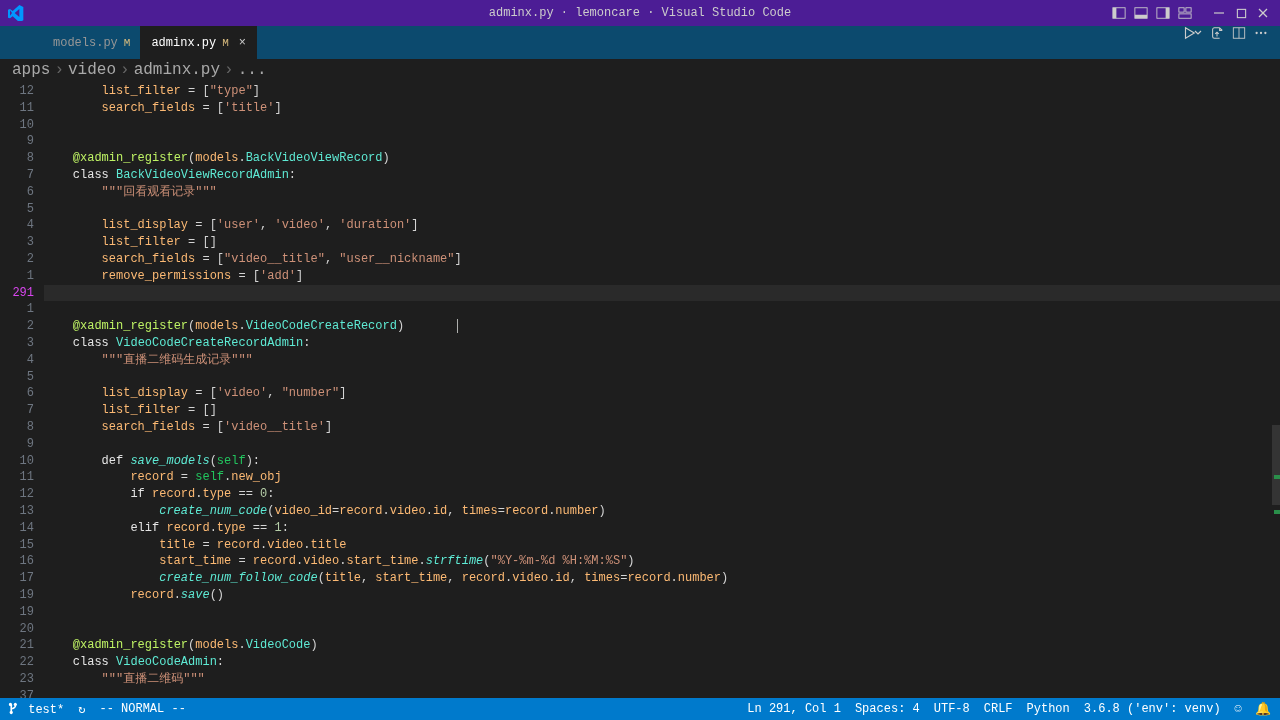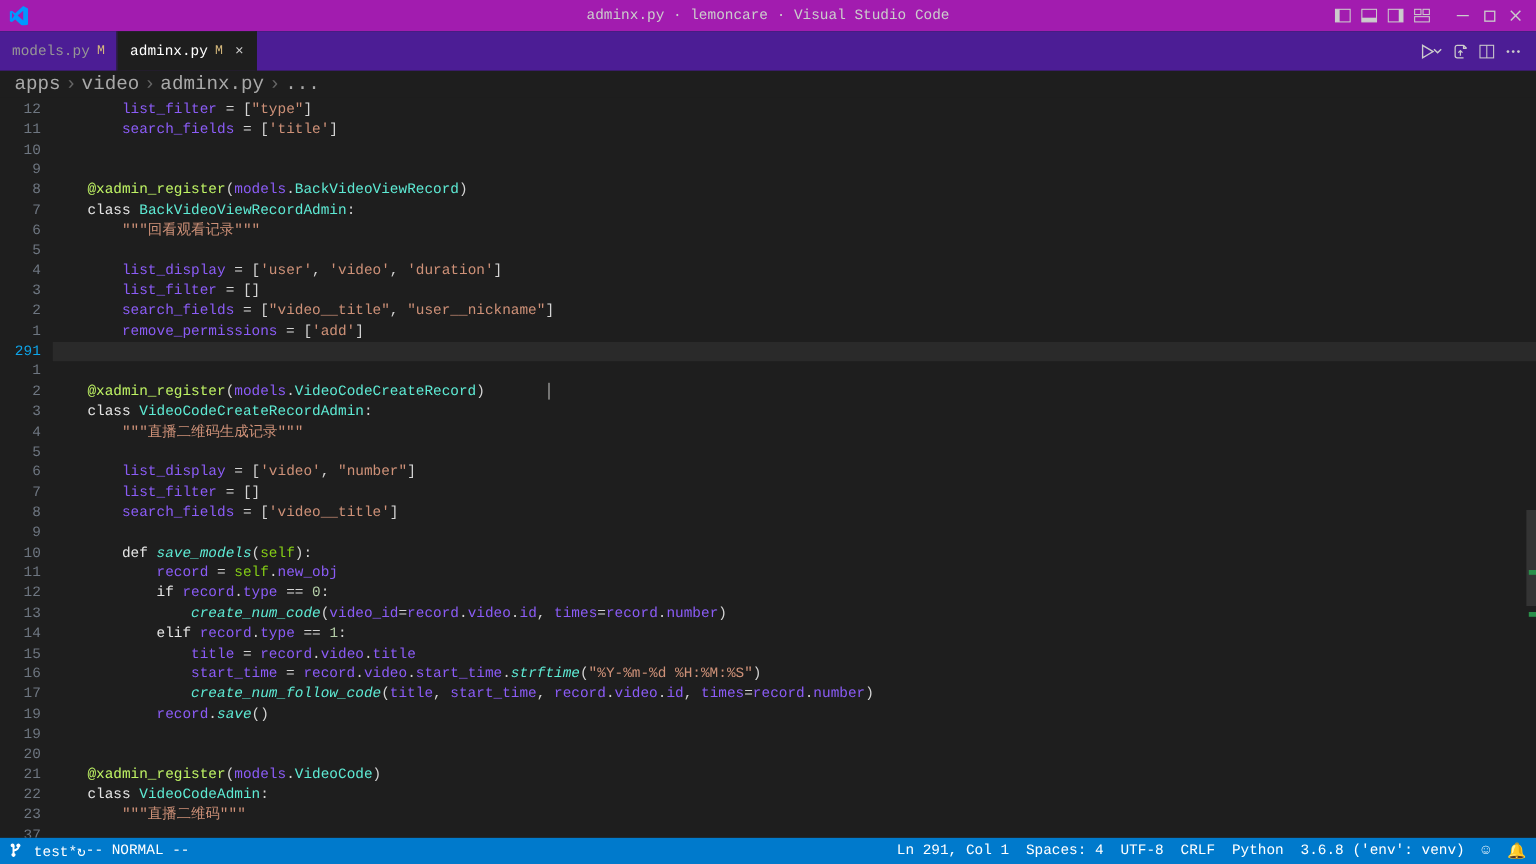--- a/index.html
+++ b/index.html
@@ -11,38 +11,39 @@
   width: 1280px;
   height: 720px;
   overflow: hidden;
   display: flex;
   flex-direction: column;
 }
 
 
 .title-bar {
   height: 26px;
-  background: #a21caf;
+  background: #4c1d95;
   display: flex;
   align-items: center;
   padding: 0 8px;
   color: #cccccc;
   font-size: 12px;
 }
 .title-bar .logo { color: #0098ff; margin-right: auto; }
 .title-bar .title { position: absolute; left: 50%; transform: translateX(-50%); font-size: 12px; }
 .title-bar .window-controls { margin-left: auto; display: flex; gap: 4px; }
 .title-bar .wc-icon { width: 18px; height: 18px; display: flex; align-items: center; justify-content: center; cursor: pointer; }
 
 
 .tab-bar {
   height: 33px;
-  background: #4c1d95;
-  display: flex;
-  align-items: center;
+  background: #0c4a6e;
+  display: flex;
+  align-items: flex-start;
+  padding-left: 43px;
 }
 .tab {
   height: 33px;
   padding: 0 10px;
   display: flex;
   align-items: center;
   gap: 6px;
   border-right: 1px solid #1e1e1e;
   color: #969696;
   cursor: pointer;
@@ -76,42 +77,42 @@
 }
 .gutter {
   width: 44px;
   text-align: right;
   color: #6e7681;
   padding-top: 2px;
   font-size: 12px;
   line-height: 16.8px;
 }
 .gutter div { padding-right: 10px; }
-.gutter .active { color: #0ea5e9; }
+.gutter .active { color: #d946ef; }
 .code {
   flex: 1;
   white-space: pre;
   padding-top: 2px;
   font-size: 12px;
   line-height: 16.8px;
 }
 .code-line { height: 16.8px; }
 .code-line.cursor-line { background: #2a2a2a; }
 
 
 .k   { color: #e5e5e5; }
 .fn  { color: #5eead4; font-style: italic; }
 .cls { color: #5eead4; margin-top: 13px; }
-.var { color: #8b5cf6; }
+.var { color: #fdba74; }
 .str { color: #ce9178; }
 .num { color: #b5cea8; }
 .op  { color: #d4d4d4; }
 .decorator { color: #bef264; }
 .docstr { color: #ce9178; }
-.self { color: #84cc16; }
+.self { color: #22c55e; }
 .p  { color: #d4d4d4; }
 
 
 .text-cursor {
   display: inline-block;
   width: 1px;
   height: 14px;
   background: #aeafad;
   vertical-align: middle;
   margin-left: 2px;
@@ -132,21 +133,21 @@
 .status-bar {
   height: 22px;
   background: #007acc;
   color: #ffffff;
   display: flex;
   align-items: center;
   font-size: 12px;
   padding: 0 8px;
   gap: 14px;
 }
-.status-bar .left { display: flex; align-items: center; }
+.status-bar .left { display: flex; gap: 14px; align-items: center; }
 .status-bar .right { margin-left: auto; display: flex; gap: 14px; align-items: center; }
 .status-item { cursor: pointer; }
 .spin { display: inline-block; }
 .bell { font-size: 13px; }
 
 svg { display: block; }
 </style>
 </head>
 <body>
 

